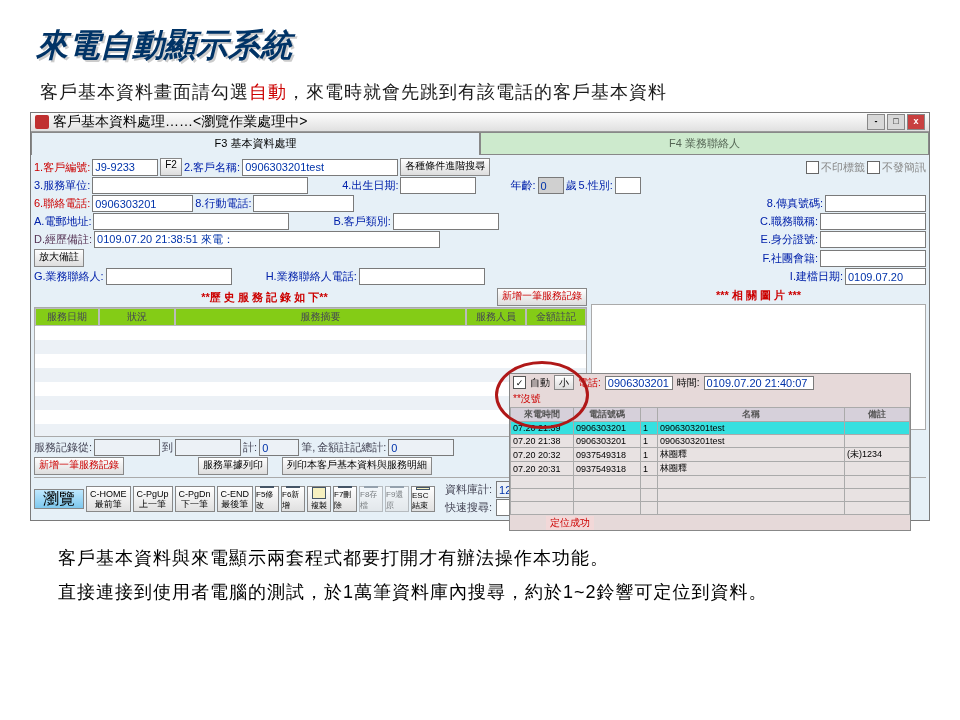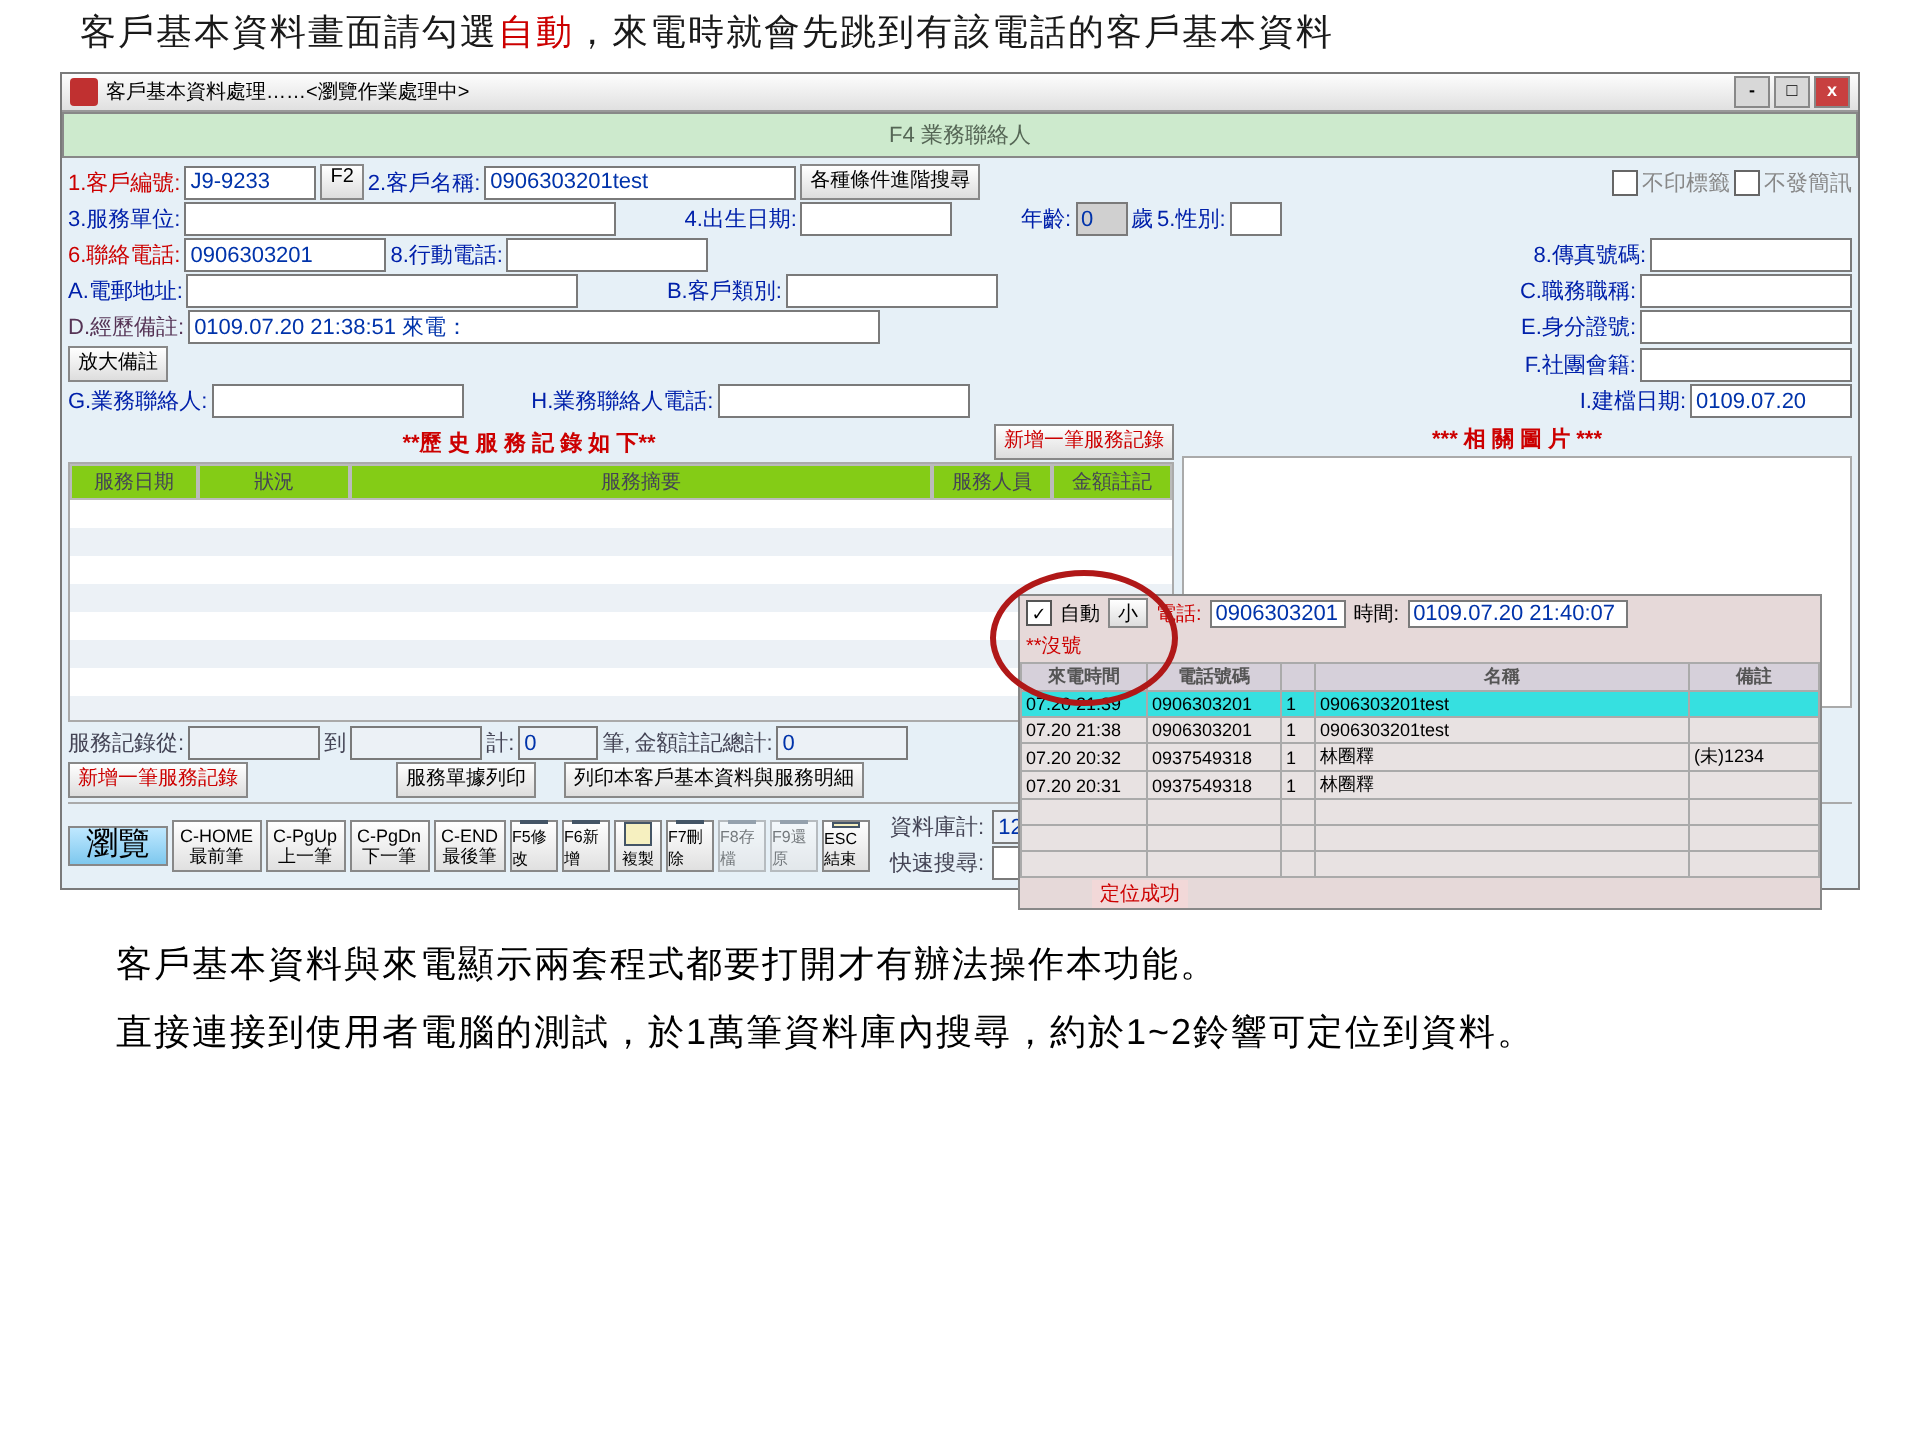--- a/index.html
+++ b/index.html
@@ -3,21 +3,21 @@
 <meta charset="utf-8">
 <style>
 html,body{margin:0;padding:0;font-family:"Microsoft JhengHei","PMingLiU",sans-serif;background:#fff}
 .page{width:960px;height:720px;position:relative;background:#fff}
 .title{font-size:32px;font-weight:bold;font-style:italic;color:#003366;padding:24px 0 8px 36px;text-shadow:2px 2px 0 #ccc}
 .intro{padding:4px 0 8px 40px;font-size:18px;color:#1a1a1a;letter-spacing:1px}
 .intro .red{color:#cc0000}
 .win{position:relative;margin:0 30px;border:1px solid #7a7a7a;background:#e6f0f7;font-size:11px;color:#000}
 .tbar{background:linear-gradient(#fdfdfd,#e0e0e0);height:18px;display:flex;align-items:center;padding:0 4px;border-bottom:1px solid #999}
 .tico{width:14px;height:14px;background:#c03030;border-radius:2px;margin-right:4px}
-.ttxt{flex:0 0 auto;font-size:10px;white-space:nowrap}
+.ttxt{flex:0 0 auto;font-size:14px;white-space:nowrap}
 .tsp{flex:1}
 .wbtn{width:16px;height:14px;margin-left:2px;background:#d8d8d8;border:1px solid #888;font-size:9px;text-align:center;line-height:12px;font-weight:bold}
 .wbtn.cl{background:#c84040;color:#fff}
 .tabs{display:flex}
 .tab{flex:1;text-align:center;padding:3px 0;border:1px solid #888}
 .tab.a{background:#e6f0f7;border-bottom:none}
 .tab.b{background:#cdeacd;color:#556655}
 .body{padding:2px 3px}
 .row{display:flex;align-items:center;margin:1px 0;gap:2px}
 .lbl{color:#0020aa;font-size:11px;white-space:nowrap}
@@ -48,34 +48,36 @@
 .popup .loc{color:#c00;background:#f2d8d8;padding:0 4px;margin:1px 0 0 36px;display:inline-block}
 .circle{position:absolute;right:340px;top:248px;width:88px;height:62px;border:3px solid #b01818;border-radius:50%;z-index:6;pointer-events:none}
 .foot{padding:20px 58px 0;font-size:18px;letter-spacing:1px;line-height:34px}
 .gray{color:#888}
 .notelbl{color:#553355}
 </style>
 </head>
 <body>
 <div class="page">
 
+<div class="title">來電自動顯示系統</div>
 <div class="intro">
   <span>客戶基本資料畫面請勾選</span><span class="red">自動</span><span>，來電時就會先跳到有該電話的客戶基本資料</span>
 </div>
 
 <div class="win">
   <div class="tbar">
     <span class="tico"></span>
     <span class="ttxt">客戶基本資料處理……&lt;瀏覽作業處理中&gt;</span>
     <span class="tsp"></span>
     <span class="wbtn">-</span>
     <span class="wbtn">□</span>
     <span class="wbtn cl">x</span>
   </div>
   <div class="tabs">
+    <div class="tab a">F3 基本資料處理</div>
     <div class="tab b">F4 業務聯絡人</div>
   </div>
   <div class="body">
 
     <div class="row">
       <span class="lbl red">1.客戶編號:</span>
       <span class="fld" style="width:60px">J9-9233</span>
       <span class="sbtn">F2</span>
       <span class="lbl">2.客戶名稱:</span>
       <span class="fld" style="width:150px">0906303201test</span>

